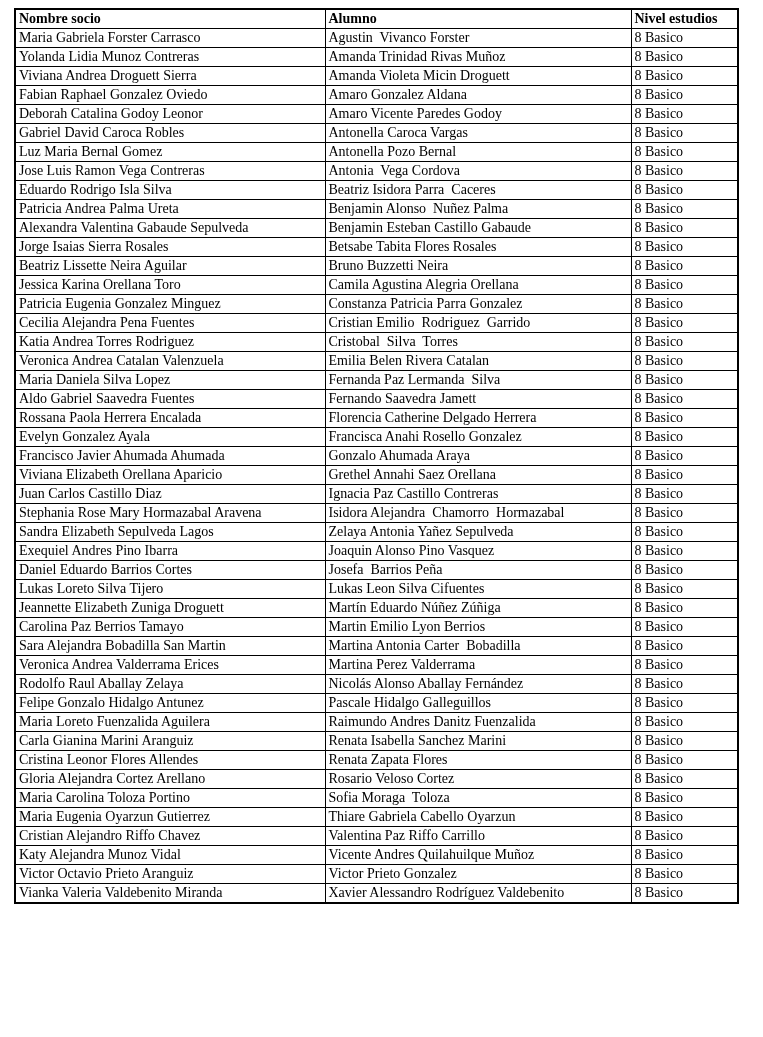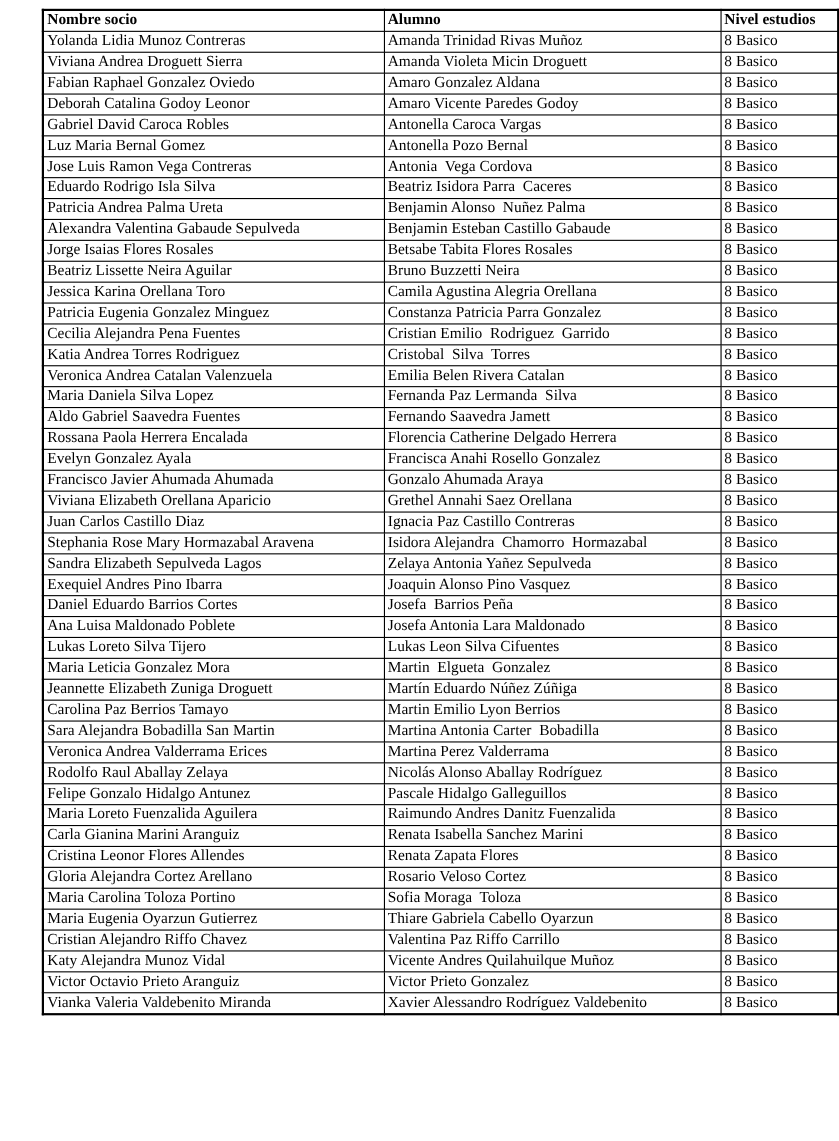--- a/index.html
+++ b/index.html
@@ -20,21 +20,20 @@
     position: absolute;
     left: 14px;
     top: 8px;
     width: 723px;
     border-collapse: collapse;
     table-layout: fixed;
     border: 2px solid #000000;
     font-family: "Liberation Serif", "DejaVu Serif", serif;
     font-size: 14px;
     color: #000000;
-    margin-left: 24px;
   }
   table.doc-table th,
   table.doc-table td {
     border: 1px solid #000000;
     height: 18px;
     padding: 0 2px 0 3px;
     text-align: left;
     vertical-align: middle;
     white-space: pre;
     overflow: hidden;
@@ -60,20 +59,25 @@
     </colgroup>
     <thead>
       <tr>
         <th>Nombre socio</th>
         <th>Alumno</th>
         <th>Nivel estudios</th>
       </tr>
     </thead>
     <tbody id="table-body">
         <tr>
+          <td>Maria Gabriela Forster Carrasco</td>
+          <td>Agustin  Vivanco Forster</td>
+          <td>8 Basico</td>
+        </tr>
+        <tr>
           <td>Yolanda Lidia Munoz Contreras</td>
           <td>Amanda Trinidad Rivas Muñoz</td>
           <td>8 Basico</td>
         </tr>
         <tr>
           <td>Viviana Andrea Droguett Sierra</td>
           <td>Amanda Violeta Micin Droguett</td>
           <td>8 Basico</td>
         </tr>
         <tr>
@@ -110,21 +114,21 @@
           <td>Patricia Andrea Palma Ureta</td>
           <td>Benjamin Alonso  Nuñez Palma</td>
           <td>8 Basico</td>
         </tr>
         <tr>
           <td>Alexandra Valentina Gabaude Sepulveda</td>
           <td>Benjamin Esteban Castillo Gabaude</td>
           <td>8 Basico</td>
         </tr>
         <tr>
-          <td>Jorge Isaias Flores Rosales</td>
+          <td>Jorge Isaias Sierra Rosales</td>
           <td>Betsabe Tabita Flores Rosales</td>
           <td>8 Basico</td>
         </tr>
         <tr>
           <td>Beatriz Lissette Neira Aguilar</td>
           <td>Bruno Buzzetti Neira</td>
           <td>8 Basico</td>
         </tr>
         <tr>
           <td>Jessica Karina Orellana Toro</td>
@@ -200,35 +204,25 @@
           <td>Exequiel Andres Pino Ibarra</td>
           <td>Joaquin Alonso Pino Vasquez</td>
           <td>8 Basico</td>
         </tr>
         <tr>
           <td>Daniel Eduardo Barrios Cortes</td>
           <td>Josefa  Barrios Peña</td>
           <td>8 Basico</td>
         </tr>
         <tr>
-          <td>Ana Luisa Maldonado Poblete</td>
-          <td>Josefa Antonia Lara Maldonado</td>
-          <td>8 Basico</td>
-        </tr>
-        <tr>
           <td>Lukas Loreto Silva Tijero</td>
           <td>Lukas Leon Silva Cifuentes</td>
           <td>8 Basico</td>
         </tr>
         <tr>
-          <td>Maria Leticia Gonzalez Mora</td>
-          <td>Martin  Elgueta  Gonzalez</td>
-          <td>8 Basico</td>
-        </tr>
-        <tr>
           <td>Jeannette Elizabeth Zuniga Droguett</td>
           <td>Martín Eduardo Núñez Zúñiga</td>
           <td>8 Basico</td>
         </tr>
         <tr>
           <td>Carolina Paz Berrios Tamayo</td>
           <td>Martin Emilio Lyon Berrios</td>
           <td>8 Basico</td>
         </tr>
         <tr>
@@ -236,21 +230,21 @@
           <td>Martina Antonia Carter  Bobadilla</td>
           <td>8 Basico</td>
         </tr>
         <tr>
           <td>Veronica Andrea Valderrama Erices</td>
           <td>Martina Perez Valderrama</td>
           <td>8 Basico</td>
         </tr>
         <tr>
           <td>Rodolfo Raul Aballay Zelaya</td>
-          <td>Nicolás Alonso Aballay Rodríguez</td>
+          <td>Nicolás Alonso Aballay Fernández</td>
           <td>8 Basico</td>
         </tr>
         <tr>
           <td>Felipe Gonzalo Hidalgo Antunez</td>
           <td>Pascale Hidalgo Galleguillos</td>
           <td>8 Basico</td>
         </tr>
         <tr>
           <td>Maria Loreto Fuenzalida Aguilera</td>
           <td>Raimundo Andres Danitz Fuenzalida</td>

